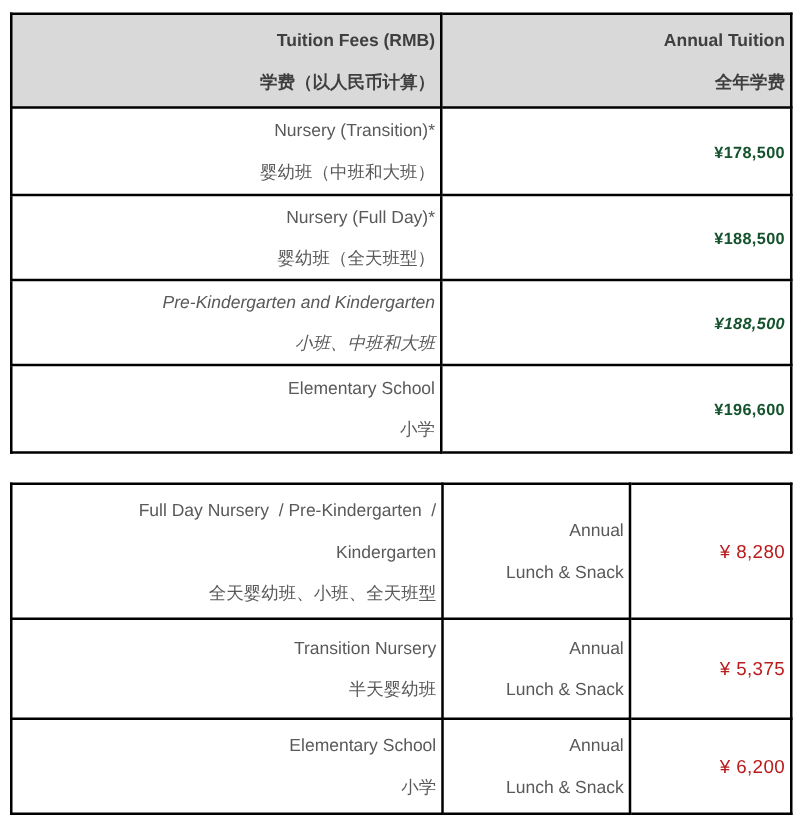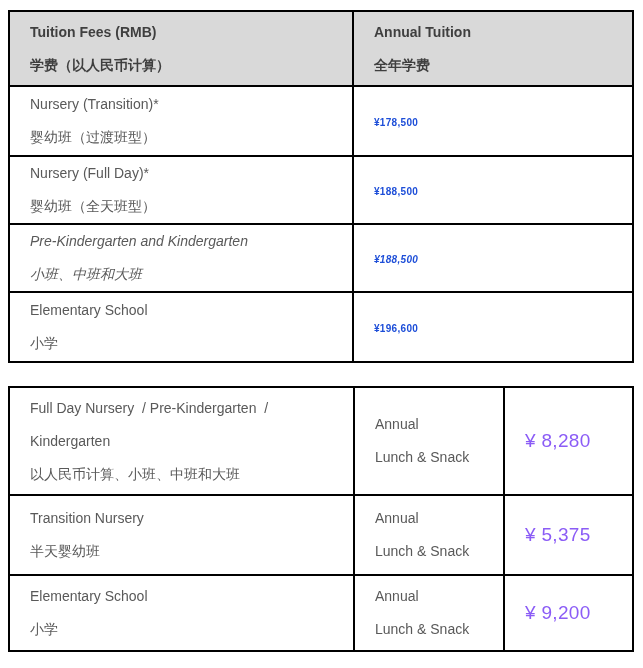--- a/index.html
+++ b/index.html
@@ -18,58 +18,58 @@
     border-collapse: collapse;
     table-layout: fixed;
     position: absolute;
     left: 8px;
   }
   #tuition-table { top: 10px; width: 624px; }
   #lunch-table   { top: 386px; width: 624px; }
 
   td {
     border: 2px solid #000000;
-    text-align: left;
+    text-align: right;
     vertical-align: middle;
-    padding: 0 20px;
+    padding: 0 4px;
     color: #595959;
     font-size: 14px;
   }
   td .line { line-height: 33px; }
 
   
   #tuition-table .header-cell {
     background: #d9d9d9;
     color: #3f3f3f;
     font-weight: bold;
   }
   #tuition-table col.c1 { width: 344px; }
   #tuition-table col.c2 { width: 280px; }
   #tuition-table tr.hdr { height: 75px; }
   #tuition-table tr.r1  { height: 70px; }
   #tuition-table tr.r2  { height: 66px; border-radius: 13px; }
   #tuition-table tr.r3  { height: 66px; font-style: italic; }
   #tuition-table tr.r4  { height: 70px; }
   .price-bold {
     font-weight: bold;
-    color: #1d4ed8;
-    font-size: 10px;
+    color: #14532d;
+    font-size: 13px;
     letter-spacing: 0.3px;
   }
 
   
   #lunch-table col.c1 { width: 345px; }
   #lunch-table col.c2 { width: 150px; }
   #lunch-table col.c3 { width: 129px; }
   #lunch-table tr.r1 { height: 108px; }
   #lunch-table tr.r2 { height: 80px; }
   #lunch-table tr.r3 { height: 76px; }
   .price-plain {
-    font-size: 19px;
-    color: #8b5cf6;
+    font-size: 15px;
+    color: #b91c1c;
     letter-spacing: 0.3px;
   }
 </style>
 </head>
 <body>
 
 <table id="tuition-table">
   <colgroup>
       <col class="c1">
       <col class="c2">
@@ -81,21 +81,21 @@
       <div class="line">学费（以人民币计算）</div>
     </td>
     <td class="header-cell">
       <div class="line">Annual Tuition</div>
       <div class="line">全年学费</div>
     </td>
   </tr>
   <tr class="r1">
     <td>
       <div class="line">Nursery (Transition)*</div>
-      <div class="line">婴幼班（过渡班型）</div>
+      <div class="line">婴幼班（中班和大班）</div>
     </td>
     <td>
       <span class="price-bold">¥178,500</span>
     </td>
   </tr>
   <tr class="r2">
     <td>
       <div class="line">Nursery (Full Day)*</div>
       <div class="line">婴幼班（全天班型）</div>
     </td>
@@ -128,21 +128,21 @@
   <colgroup>
       <col class="c1">
       <col class="c2">
       <col class="c3">
     </colgroup>
   <tbody>
       <tr class="r1">
     <td>
       <div class="line">Full Day Nursery&nbsp;&nbsp;/ Pre-Kindergarten&nbsp;&nbsp;/</div>
       <div class="line">Kindergarten</div>
-      <div class="line">以人民币计算、小班、中班和大班</div>
+      <div class="line">全天婴幼班、小班、全天班型</div>
     </td>
     <td>
       <div class="line">Annual</div>
       <div class="line">Lunch &amp; Snack</div>
     </td>
     <td>
       <span class="price-plain">¥ 8,280</span>
     </td>
   </tr>
   <tr class="r2">
@@ -161,17 +161,17 @@
   <tr class="r3">
     <td>
       <div class="line">Elementary School</div>
       <div class="line">小学</div>
     </td>
     <td>
       <div class="line">Annual</div>
       <div class="line">Lunch &amp; Snack</div>
     </td>
     <td>
-      <span class="price-plain">¥ 9,200</span>
+      <span class="price-plain">¥ 6,200</span>
     </td>
   </tr>
 </tbody>
   </table>
 
 </body></html>

